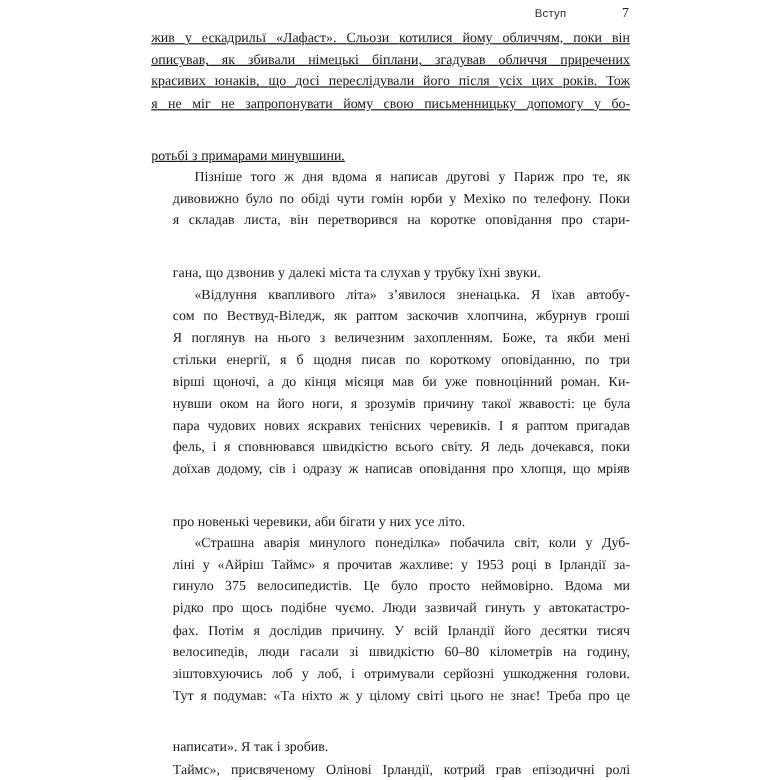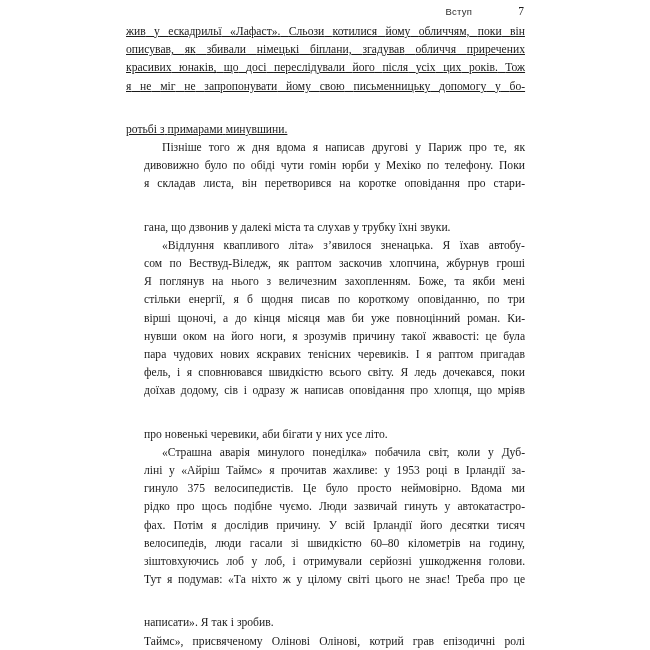--- a/index.html
+++ b/index.html
@@ -134,19 +134,19 @@
         <span class="line"><span>ліні</span> <span>у</span> <span>«Айріш</span> <span>Таймс»</span> <span>я</span> <span>прочитав</span> <span>жахливе:</span> <span>у</span> <span>1953</span> <span>році</span> <span>в</span> <span>Ірландії</span> <span>за-</span></span>
         <span class="line"><span>гинуло</span> <span>375</span> <span>велосипедистів.</span> <span>Це</span> <span>було</span> <span>просто</span> <span>неймовірно.</span> <span>Вдома</span> <span>ми</span></span>
         <span class="line"><span>рідко</span> <span>про</span> <span>щось</span> <span>подібне</span> <span>чуємо.</span> <span>Люди</span> <span>зазвичай</span> <span>гинуть</span> <span>у</span> <span>автокатастро-</span></span>
         <span class="line"><span>фах.</span> <span>Потім</span> <span>я</span> <span>дослідив</span> <span>причину.</span> <span>У</span> <span>всій</span> <span>Ірландії</span> <span>його</span> <span>десятки</span> <span>тисяч</span></span>
         <span class="line"><span>велосипедів,</span> <span>люди</span> <span>гасали</span> <span>зі</span> <span>швидкістю</span> <span>60–80</span> <span>кілометрів</span> <span>на</span> <span>годину,</span></span>
         <span class="line"><span>зіштовхуючись</span> <span>лоб</span> <span>у</span> <span>лоб,</span> <span>і</span> <span>отримували</span> <span>серйозні</span> <span>ушкодження</span> <span>голови.</span></span>
         <span class="line"><span>Тут</span> <span>я</span> <span>подумав:</span> <span>«Та</span> <span>ніхто</span> <span>ж</span> <span>у</span> <span>цілому</span> <span>світі</span> <span>цього</span> <span>не</span> <span>знає!</span> <span>Треба</span> <span>про</span> <span>це</span></span>
         <span class="line last"><span>написати».</span> <span>Я</span> <span>так</span> <span>і</span> <span>зробив.</span></span>
       </p>
       <p>
-        <span class="line"><span>Таймс»,</span> <span>присвяченому</span> <span>Олінові</span> <span>Олінові,</span> <span>котрий</span> <span>грав</span> <span>епізодичні</span> <span>ролі</span></span>
+        <span class="line"><span>Таймс»,</span> <span>присвяченому</span> <span>Олінові</span> <span>Ірландії,</span> <span>котрий</span> <span>грав</span> <span>епізодичні</span> <span>ролі</span></span>
         <span class="line"><span>у</span> <span>кінематографі.</span> <span>Я</span> <span>бачив</span> <span>його</span> <span>у</span> <span>десятках</span> <span>фільмів,</span> <span>а</span> <span>тепер</span> <span>читав</span> <span>по-</span></span>
         <span class="line"><span>відомлення</span> <span>про</span> <span>смерть</span> <span>актора,</span> <span>де</span> <span>значилося,</span> <span>що</span> <span>його</span> <span>дід</span> <span>був</span> <span>бара-</span></span>
       </p>
     </div>
 
 </div>
 
 </body></html>

